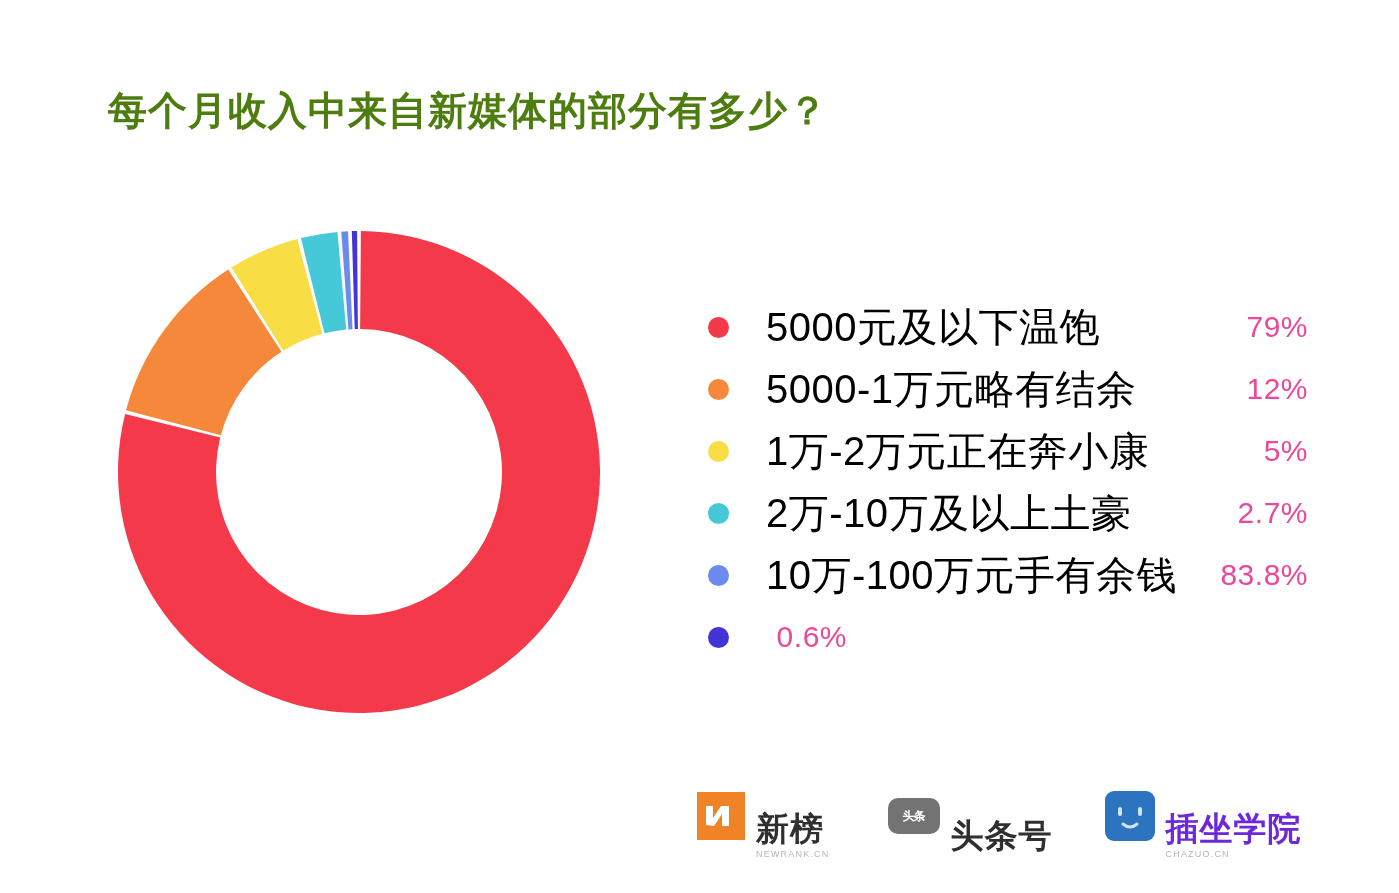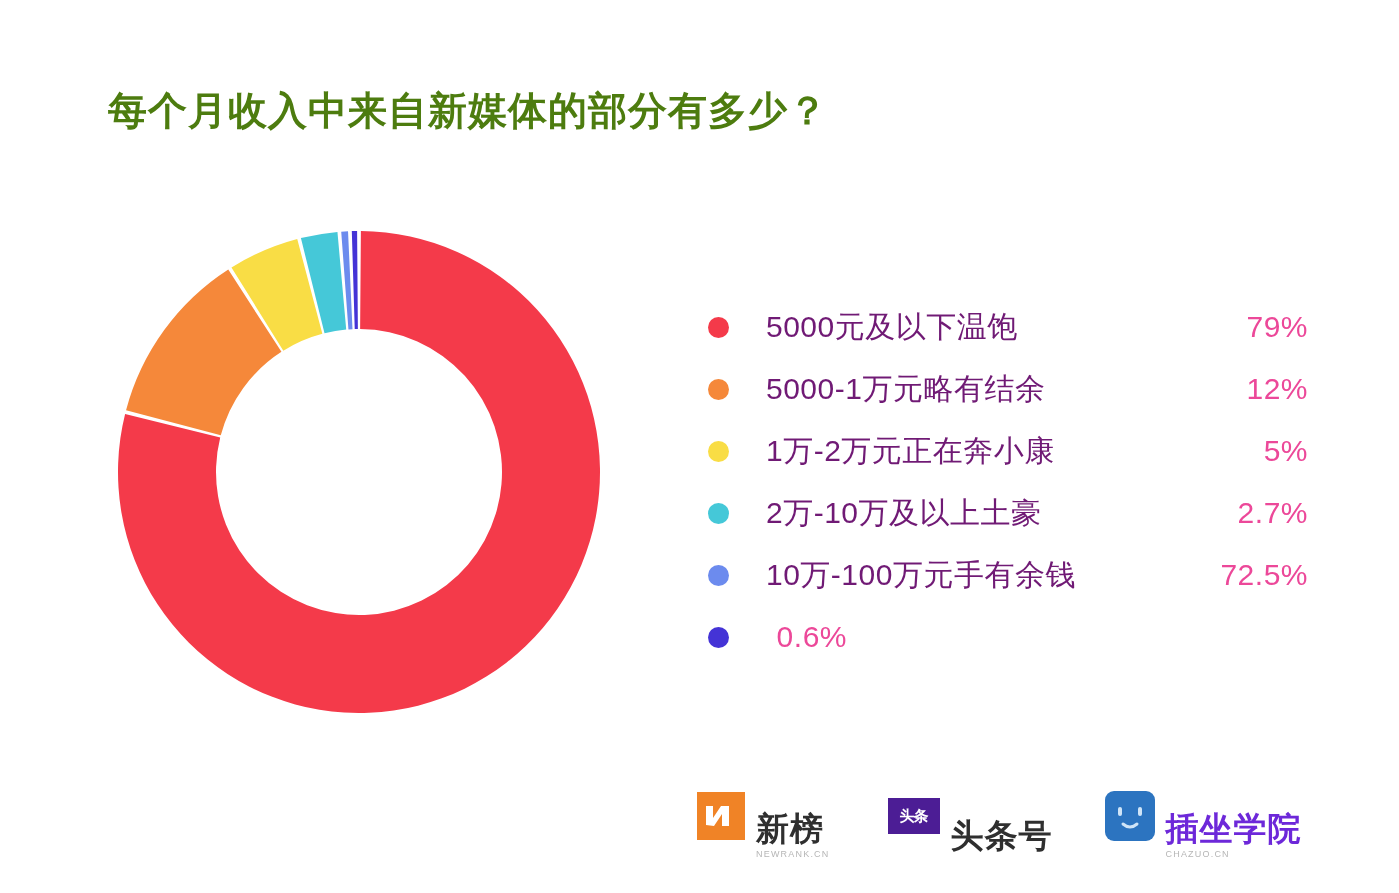--- a/index.html
+++ b/index.html
@@ -55,22 +55,22 @@
     height: 62px;
   }
   .legend-dot {
     width: 21px;
     height: 21px;
     border-radius: 50%;
     flex: 0 0 21px;
   }
   .legend-label {
     margin-left: 37px;
-    font-size: 30px;
-    color: #701a75;
+    font-size: 40px;
+    color: #000000;
     letter-spacing: 0.5px;
     white-space: nowrap;
     flex: 1 1 auto;
   }
   .legend-value {
     font-size: 30px;
     color: #ec4899;
     letter-spacing: 0.5px;
     text-align: right;
     width: 118px;
@@ -129,24 +129,24 @@
     width: 48px;
     height: 48px;
     background: #F08326;
   }
   .mark-newrank svg { display: block; }
 
   
   .mark-toutiao {
     width: 52px;
     height: 36px;
-    background: #4c1d95;
-    border-radius: 0;
+    background: #737373;
+    border-radius: 10px;
     color: #ffffff;
-    font-size: 15px;
+    font-size: 12px;
     font-weight: bold;
     letter-spacing: -1px;
     line-height: 36px;
     text-align: center;
     overflow: hidden;
   }
 
   
   .mark-chazuo {
     width: 50px;
@@ -191,21 +191,21 @@
       <span class="legend-value">5%</span>
     </div>
     <div class="legend-row">
       <span class="legend-dot" style="background: rgb(69, 200, 216);"></span>
       <span class="legend-label">2万-10万及以上土豪</span>
       <span class="legend-value">2.7%</span>
     </div>
     <div class="legend-row">
       <span class="legend-dot" style="background: rgb(108, 139, 238);"></span>
       <span class="legend-label">10万-100万元手有余钱</span>
-      <span class="legend-value">72.5%</span>
+      <span class="legend-value">83.8%</span>
     </div>
     <div class="legend-row">
       <span class="legend-dot" style="background: rgb(68, 51, 214);"></span>
       <span class="legend-value">0.6%</span>
     </div>
   </div>
 
 <div id="footer-logos">
 
   <div class="logo-block">

